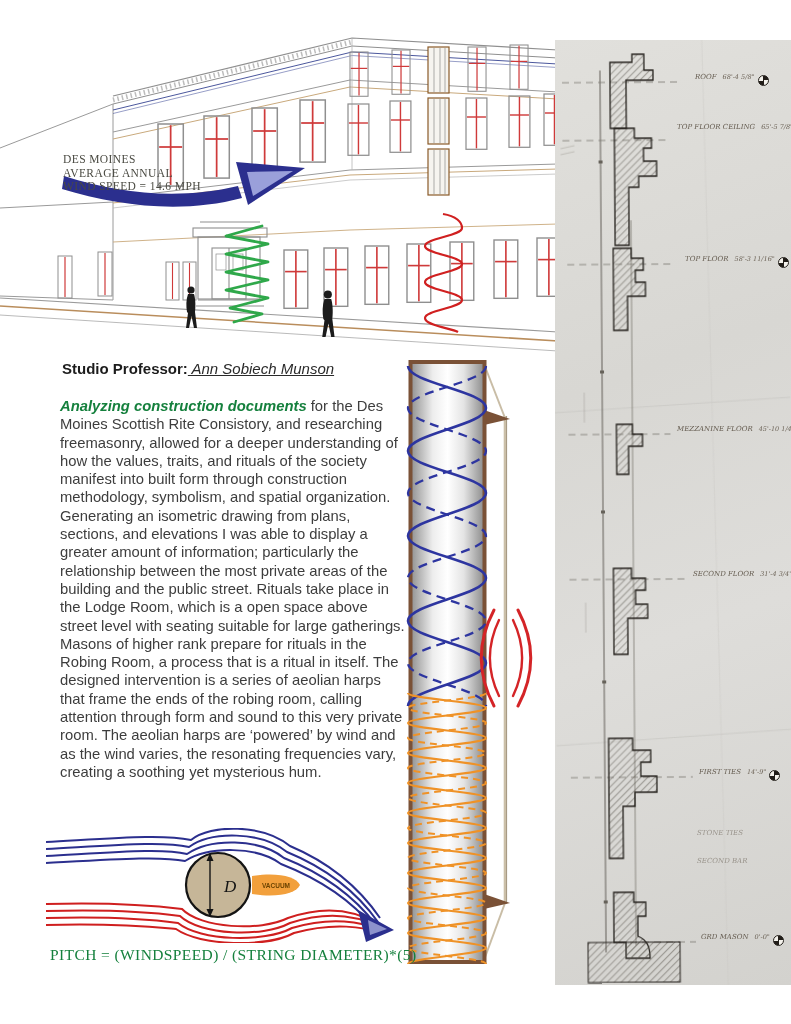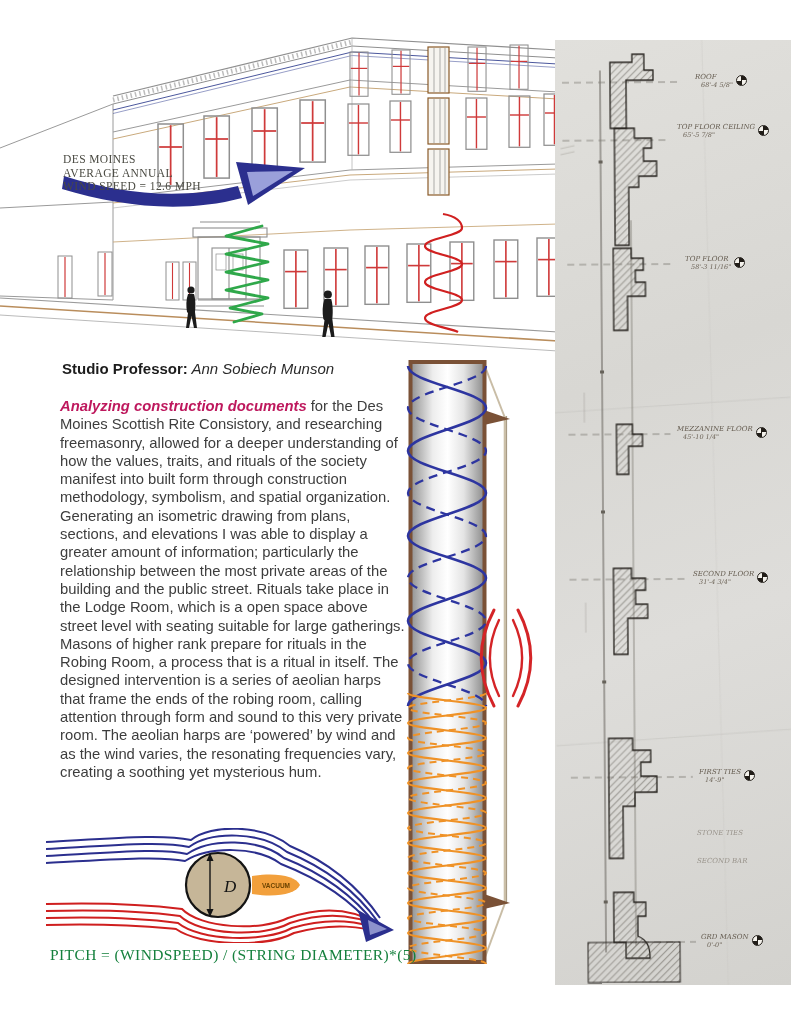--- a/index.html
+++ b/index.html
@@ -7,37 +7,37 @@
         font-family:"Liberation Sans",sans-serif;color:#3c3c3c;}
   .abs{position:absolute;}
 
   
   #wind-note{left:63px;top:123px;font-family:"Liberation Serif",serif;font-size:11.5px;
              line-height:13.5px;color:#4a4a42;letter-spacing:.4px;margin-top:30px;}
 
   
   #prof{left:62px;top:360px;font-size:15px;color:#1c1c1c;}
   #prof .plabel{font-weight:bold;}
-  #prof .pname{font-style:italic;color:#2a2a2a;}
+  #prof .pname{font-style:italic;color:#2a2a2a;text-decoration:underline;}
 
   
   #desc{left:60px;top:397px;width:346px;font-size:14.8px;line-height:18.3px;color:#3d3d3d;text-align:left;}
-  #desc .lead{font-weight:bold;font-style:italic;color:#be185d;}
+  #desc .lead{font-weight:bold;font-style:italic;color:#15803d;}
 
   
   #formula{left:50px;top:946px;font-family:"Liberation Serif",serif;font-size:15.5px;
            color:#15803d;letter-spacing:.4px;}
 
   
   #scan{left:555px;top:40px;width:236px;height:945px;
         background:linear-gradient(160deg,#e1e0dc 0%,#d8d7d3 35%,#deddda 62%,#d3d2ce 100%);}
   .scan-label{position:absolute;display:flex;align-items:flex-start;gap:3px;
               font-family:"DejaVu Serif",serif;font-style:italic;font-size:7px;line-height:7.5px;
               color:#635a4e;white-space:nowrap;}
-  .scan-label .lt{display:flex;flex-direction:column;}
+  .scan-label .lt{display:flex;flex-direction:row;}
   .scan-label .elev{font-size:6.5px;color:#6d6458;padding-left:6px;}
   .marker{width:9px;height:9px;border-radius:50%;border:1px solid #26221d;flex:none;margin-top:1px;
           background:conic-gradient(#211d18 0 90deg,#f4f2ec 90deg 180deg,#211d18 180deg 270deg,#f4f2ec 270deg 360deg);}
   .faint{opacity:.55;}
 </style>
 </head>
 <body>
 
 <div id="page">
 
@@ -165,21 +165,21 @@
     <g>
       <path d="M64,176 C120,194 180,200 238,186 L242,198 C182,214 118,206 62,189 Z" fill="#2b2f8e"></path>
       <polygon points="236,162 305,168 248,205" fill="#2b2f8e"></polygon>
       <polygon points="247,172 293,171 253,196" fill="#9aa0da"></polygon>
     </g>
   </svg>
 
   <div class="abs" id="wind-note">
     <div>DES MOINES</div>
     <div>AVERAGE ANNUAL</div>
-    <div>WIND SPEED = 12.6 MPH</div>
+    <div>WIND SPEED = 14.6 MPH</div>
   </div>
 
   <div class="abs" id="prof">
     <span class="plabel">Studio Professor:</span><span class="pname"> Ann Sobiech Munson</span>
   </div>
 
   <div class="abs" id="desc">
     <span class="lead">Analyzing construction documents</span><span> for the Des Moines Scottish Rite Consistory, and researching freemasonry, allowed for a deeper understanding of how the values, traits, and rituals of the society manifest into built form through construction methodology, symbolism, and spatial organization. Generating an isometric drawing from plans, sections, and elevations I was able to display a greater amount of information; particularly the relationship between the most private areas of the building and the public street. Rituals take place in the Lodge Room, which is a open space above street level with seating suitable for large gatherings. Masons of higher rank prepare for rituals in the Robing Room, a process that is a ritual in itself. The designed intervention is a series of aeolian harps that frame the ends of the robing room, calling attention through form and sound to this very private room. The aeolian harps are ‘powered’ by wind and as the wind varies, the resonating frequencies vary, creating a soothing yet mysterious hum.</span>
   </div>
 

